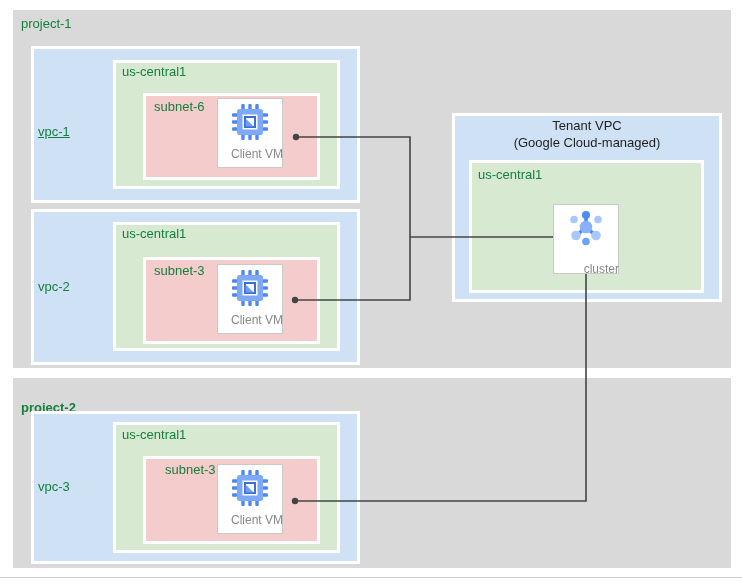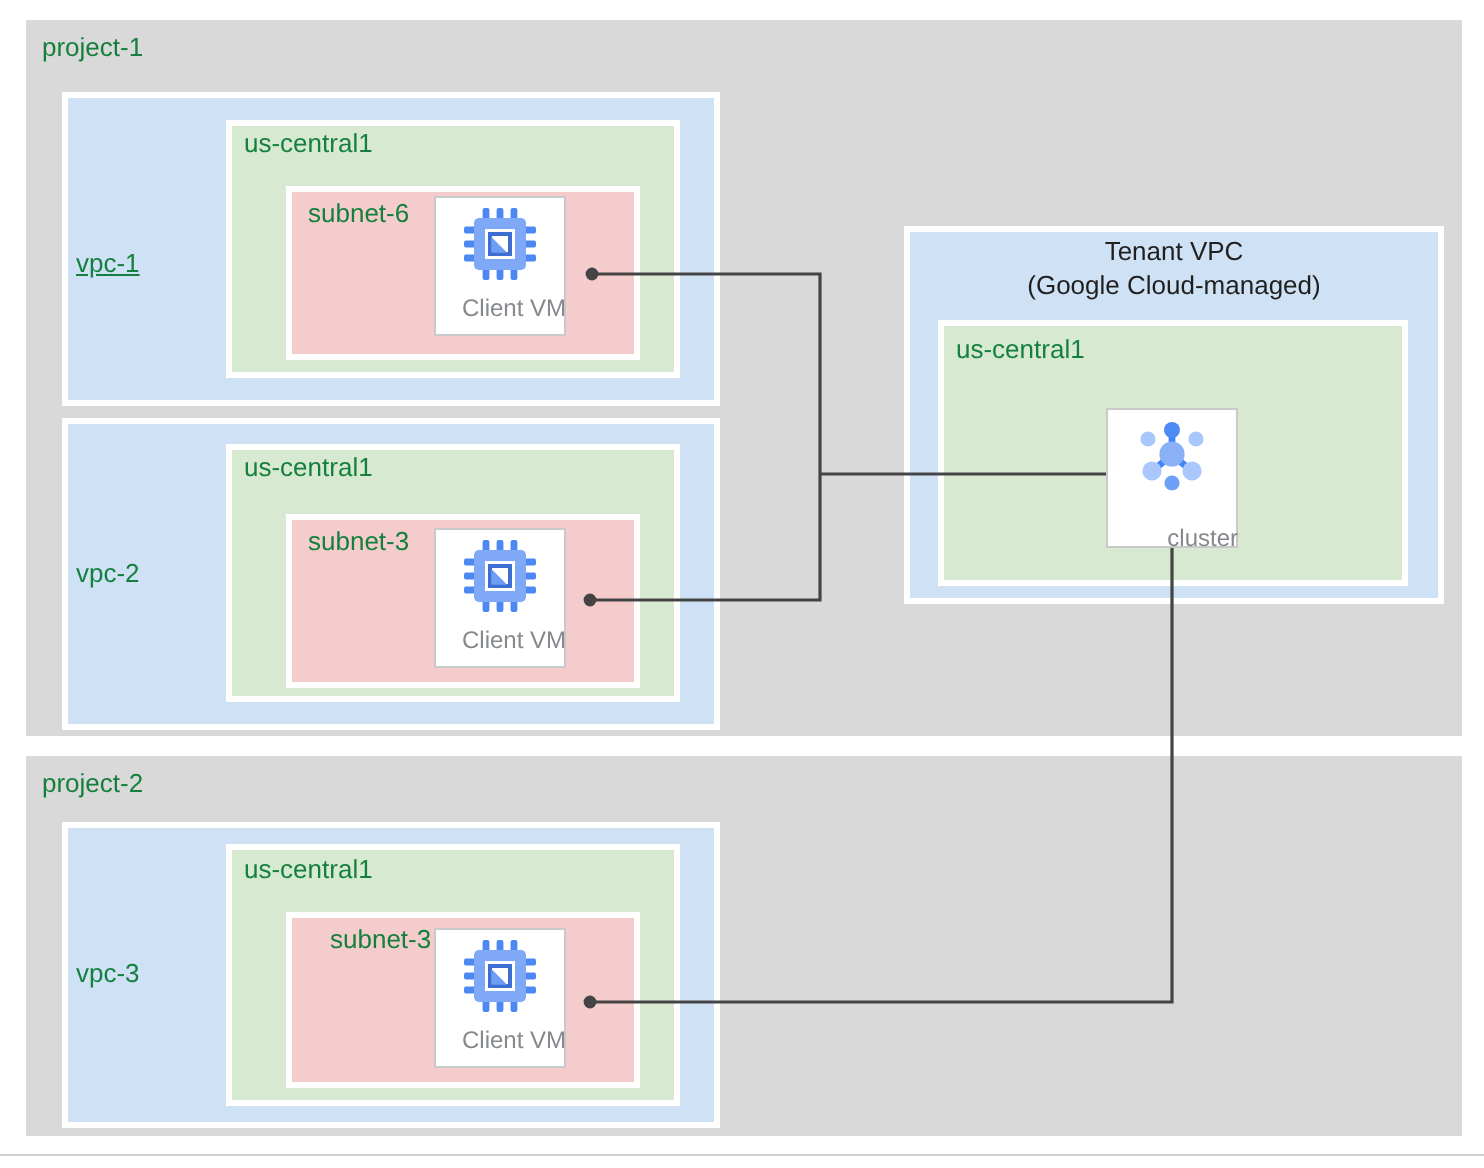--- a/index.html
+++ b/index.html
@@ -32,21 +32,21 @@
 </head>
 <body>
 
 <div class="canvas">
 
   <div class="box project" style="left:13px; top:10px; width:718px; height:358px;"></div>
   <div class="box project" style="left:13px; top:378px; width:718px; height:190px;"></div>
   <div class="hairline"></div>
 
   <div class="lbl" style="left:21px; top:16px;">project-1</div>
-  <div class="lbl" style="left:21px; top:384px;">project-2</div>
+  <div class="lbl" style="left:21px; top:400px;font-weight:bold;">project-2</div>
 
   <div class="box vpc" style="left:31px; top:46px; width:329px; height:157px;"></div>
   <div class="lbl" style="left:38px; top:124px;text-decoration:underline;">vpc-1</div>
   <div class="box region" style="left:113px; top:60px; width:227px; height:129px;"></div>
   <div class="lbl" style="left:122px; top:64px;">us-central1</div>
   <div class="box subnet" style="left:143px; top:93px; width:177px; height:87px;"></div>
   <div class="lbl" style="left:154px; top:99px;">subnet-6</div>
   <div class="box card" style="left:217px; top:98px; width:66px; height:70px;"></div>
   <svg class="icon" style="left:230px; top:102px;" width="40" height="40" viewBox="0 0 40 40">
     <g fill="#4c87f2">

